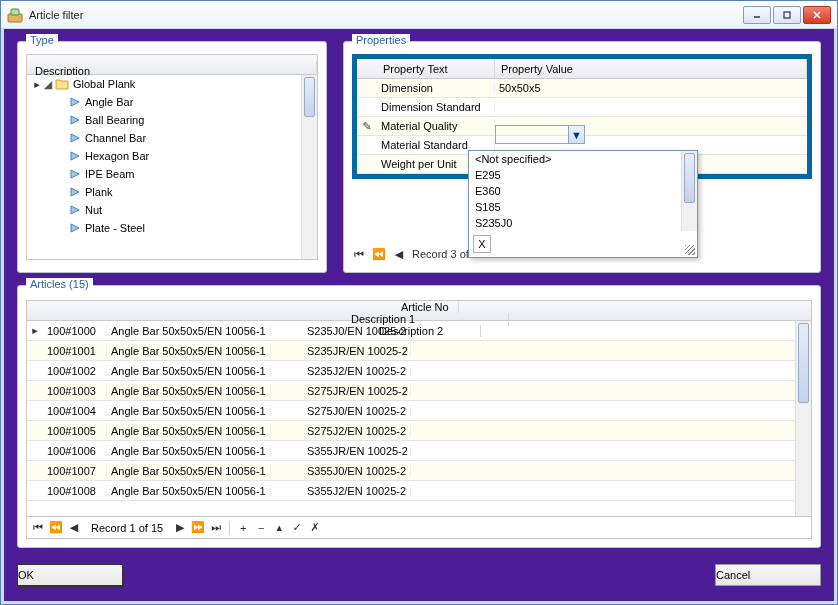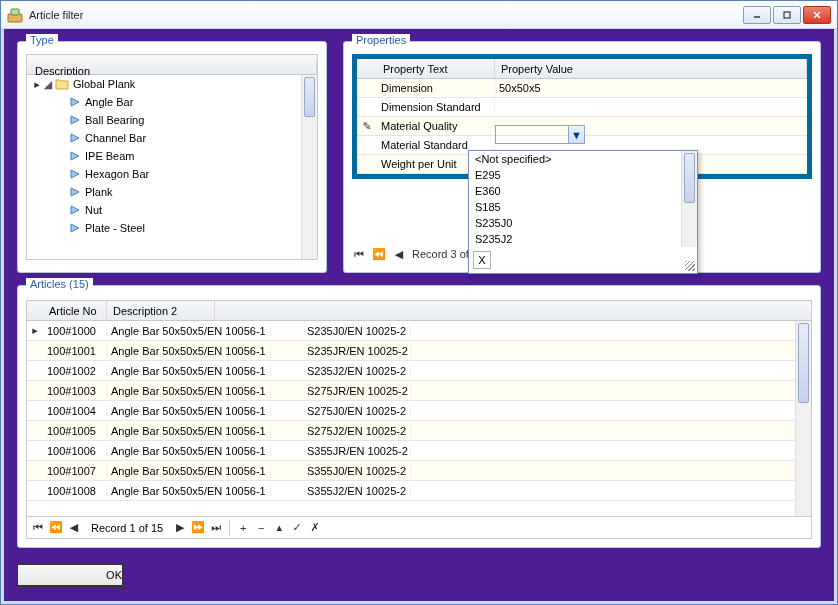--- a/index.html
+++ b/index.html
@@ -52,36 +52,36 @@
   .dropdown .ddrow { padding: 2px 6px; height: 16px; }
   .dropdown .sbar-v .thumb { top: 2px; height: 50px; }
   .dropdown .ddinput { border: 1px solid #b0b0b0; width: 18px; height: 18px; margin: 4px; display: flex; align-items: center; justify-content: center; }
   .dropdown .resize { position: absolute; right: 2px; bottom: 2px; width: 10px; height: 10px; background: repeating-linear-gradient(135deg,#888,#888 1px,transparent 1px,transparent 3px); }
 
   .recnav { position: absolute; left: 8px; right: 8px; bottom: 8px; height: 20px; display: flex; align-items: center; gap: 6px; color: #333; }
   .recnav .navbtn { width: 14px; text-align: center; color: #333; }
 
   .art-inner { position: absolute; top: 14px; left: 8px; right: 8px; bottom: 8px; display: flex; flex-direction: column; }
   .art-grid { flex: 1; border: 1px solid #c8c8c8; position: relative; overflow: hidden; }
-  .art-grid .gridhdr { padding-left: 16px; }
+  .art-grid .gridhdr { padding-left: 16px; flex-direction: column; }
   .art-rows { position: absolute; top: 20px; bottom: 0; left: 0; right: 16px; overflow: hidden; }
   .arow { display: flex; height: 20px; border-bottom: 1px solid #e5e5e5; align-items: center; }
   .arow.odd { background: #fffef0; }
   .arow .mark { width: 16px; text-align: center; color: #333; }
   .arow .c1 { width: 64px; padding-left: 4px; border-right: 1px solid #eee; }
   .arow .c2 { width: 164px; padding-left: 4px; border-right: 1px solid #eee; }
   .arow .c3 { width: 108px; padding-left: 4px; border-right: 1px solid #eee; margin-left: 32px; }
   .art-sbar-v { position: absolute; right: 0; top: 20px; bottom: 0; width: 16px; background: #f0f0f0; border-left: 1px solid #ddd;}
   .art-sbar-v .thumb { position: absolute; top: 2px; left: 2px; right: 2px; height: 80px; background: linear-gradient(#e6ecf7,#c5d2e8); border: 1px solid #97a9c6; border-radius: 2px;}
   .art-nav { height: 22px; display: flex; align-items: center; gap: 4px; padding: 0 4px; border: 1px solid #c8c8c8; border-top: none; }
   .art-nav .navbtn { width: 14px; text-align: center; color: #333; }
   .art-nav .sep { width: 1px; height: 14px; background: #ccc; margin: 0 2px; }
 
   .footer { position: absolute; left: 16px; right: 16px; bottom: 14px; height: 26px; display: flex; justify-content: space-between; }
-  .btn { width: 106px; height: 22px; border: 1px solid #9a9a9a; background: linear-gradient(#f7f7f7,#e8e8e8); display: flex; align-items: center; justify-content: flex-end; }
+  .btn { width: 106px; height: 22px; border: 1px solid #9a9a9a; background: linear-gradient(#f7f7f7,#e8e8e8); display: flex; align-items: center; justify-content: flex-start; }
   .btn.primary { border: 1px solid #333; box-shadow: 1px 1px 0 #333; }
 </style>
 </head>
 <body>
 
 <div class="window">
   <div class="titlebar">
     <svg class="icon" viewBox="0 0 16 16">
         <rect x="1" y="7" width="14" height="8" rx="1" fill="#e2b562" stroke="#a57320"></rect>
         <rect x="4" y="2" width="8" height="6" rx="1" fill="#b4dca0" stroke="#5a8a46"></rect>
@@ -140,27 +140,27 @@
               <div class="tree-row row1">
                 <svg class="tiny-icon" viewBox="0 0 12 12">
                   <path d="M2 2 L10 6 L2 10 Z" fill="#9ec7ef" stroke="#4d7fb4"></path>
                 </svg>
                 <span>Channel Bar</span>
               </div>
               <div class="tree-row row1">
                 <svg class="tiny-icon" viewBox="0 0 12 12">
                   <path d="M2 2 L10 6 L2 10 Z" fill="#9ec7ef" stroke="#4d7fb4"></path>
                 </svg>
+                <span>Hexagon Bar</span>
+              </div>
+              <div class="tree-row row1">
+                <svg class="tiny-icon" viewBox="0 0 12 12">
+                  <path d="M2 2 L10 6 L2 10 Z" fill="#9ec7ef" stroke="#4d7fb4"></path>
+                </svg>
                 <span>IPE Beam</span>
-              </div>
-              <div class="tree-row row1">
-                <svg class="tiny-icon" viewBox="0 0 12 12">
-                  <path d="M2 2 L10 6 L2 10 Z" fill="#9ec7ef" stroke="#4d7fb4"></path>
-                </svg>
-                <span>Hexagon Bar</span>
               </div>
               <div class="tree-row row1">
                 <svg class="tiny-icon" viewBox="0 0 12 12">
                   <path d="M2 2 L10 6 L2 10 Z" fill="#9ec7ef" stroke="#4d7fb4"></path>
                 </svg>
                 <span>Plank</span>
               </div>
               <div class="tree-row row1">
                 <svg class="tiny-icon" viewBox="0 0 12 12">
                   <path d="M2 2 L10 6 L2 10 Z" fill="#9ec7ef" stroke="#4d7fb4"></path>
@@ -232,40 +232,40 @@
         <span>Record 3 of 5</span>
       </div>
 
       <div class="dropdown" style="top:108px; left:124px; width:230px;">
         <div id="dd-rows" style="position:relative; padding-right:16px;">
           <div class="ddrow">&lt;Not specified&gt;</div>
             <div class="ddrow">E295</div>
             <div class="ddrow">E360</div>
             <div class="ddrow">S185</div>
             <div class="ddrow">S235J0</div>
-            <div class="ddrow">S235J2</div>
             <div class="sbar-v">
               <div class="thumb"></div>
             </div>
         </div>
         <div style="display:flex; align-items:center; position:relative; height:26px;">
           <div class="ddinput">
               <span>X</span>
             </div>
           <div class="resize"></div>
         </div>
       </div>
     </div>
 
     <div class="fieldset articles-fs">
       <div class="legend">Articles (15)</div>
       <div class="art-inner">
         <div class="art-grid">
           <div class="gridhdr">
             <div class="col" style="width:64px">Article No</div>
+            <div class="col" style="width:164px">Description 1</div>
             <div class="col" style="width:108px">Description 2</div>
           </div>
           <div class="art-rows" id="art-rows">
               <div class="arow">
                 <div class="mark">▸</div>
                 <div class="c1">100#1000</div>
                 <div class="c2">Angle Bar 50x50x5/EN 10056-1</div>
                 <div class="c3">S235J0/EN 10025-2</div>
               </div>
               <div class="arow odd">
@@ -338,14 +338,17 @@
         </div>
       </div>
     </div>
 
   </div>
 
   <div class="footer">
     <div class="btn primary">
         <span>OK</span>
       </div>
+    <div class="btn">
+        <span>Cancel</span>
+      </div>
   </div>
 </div>
 
 </body></html>

